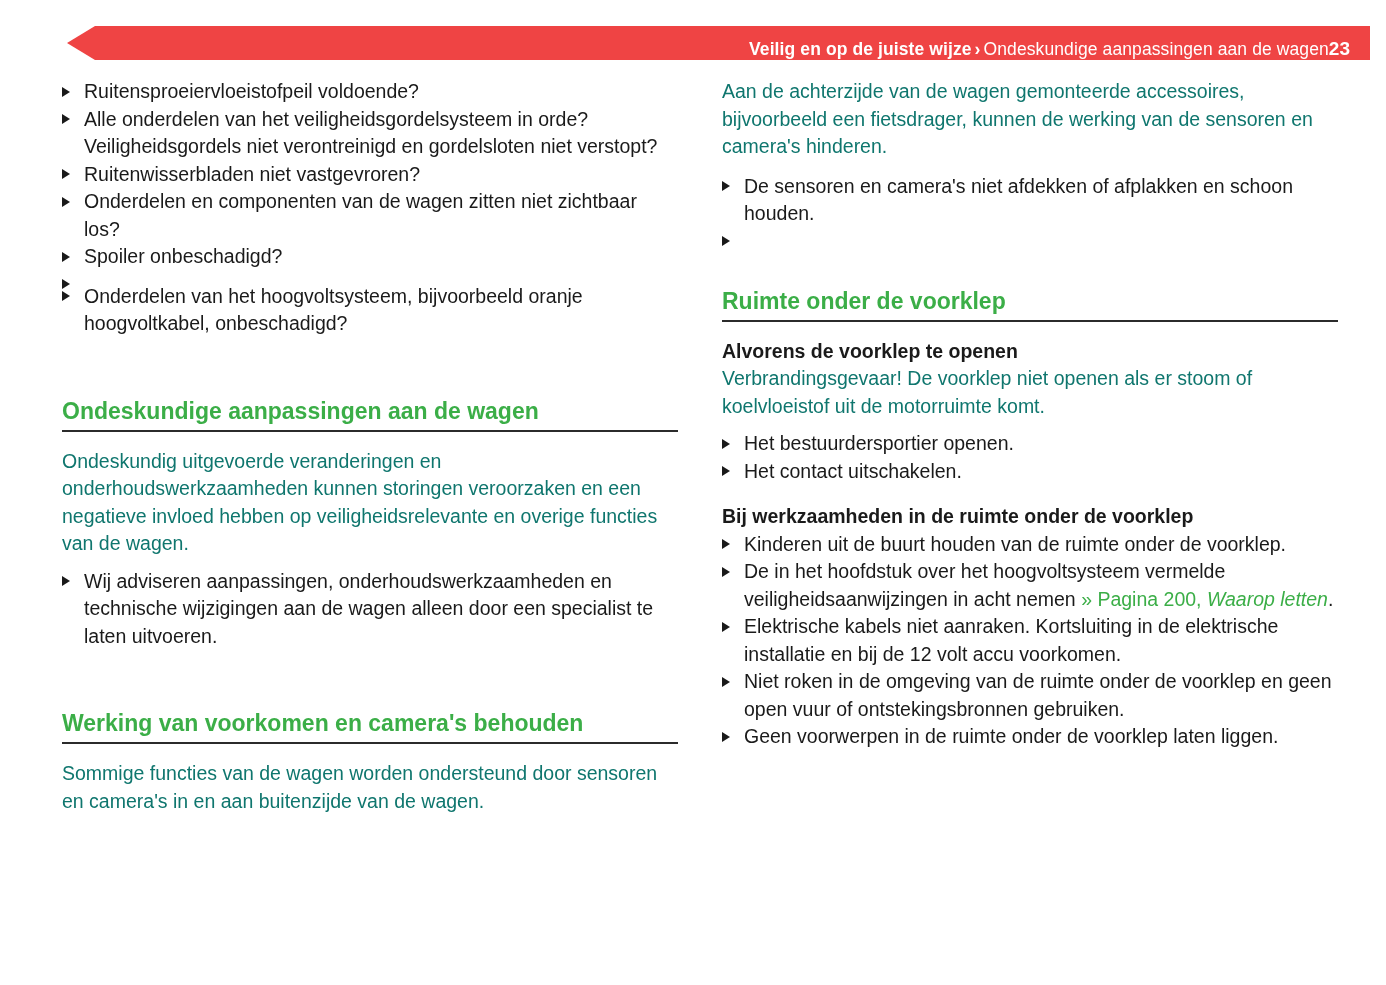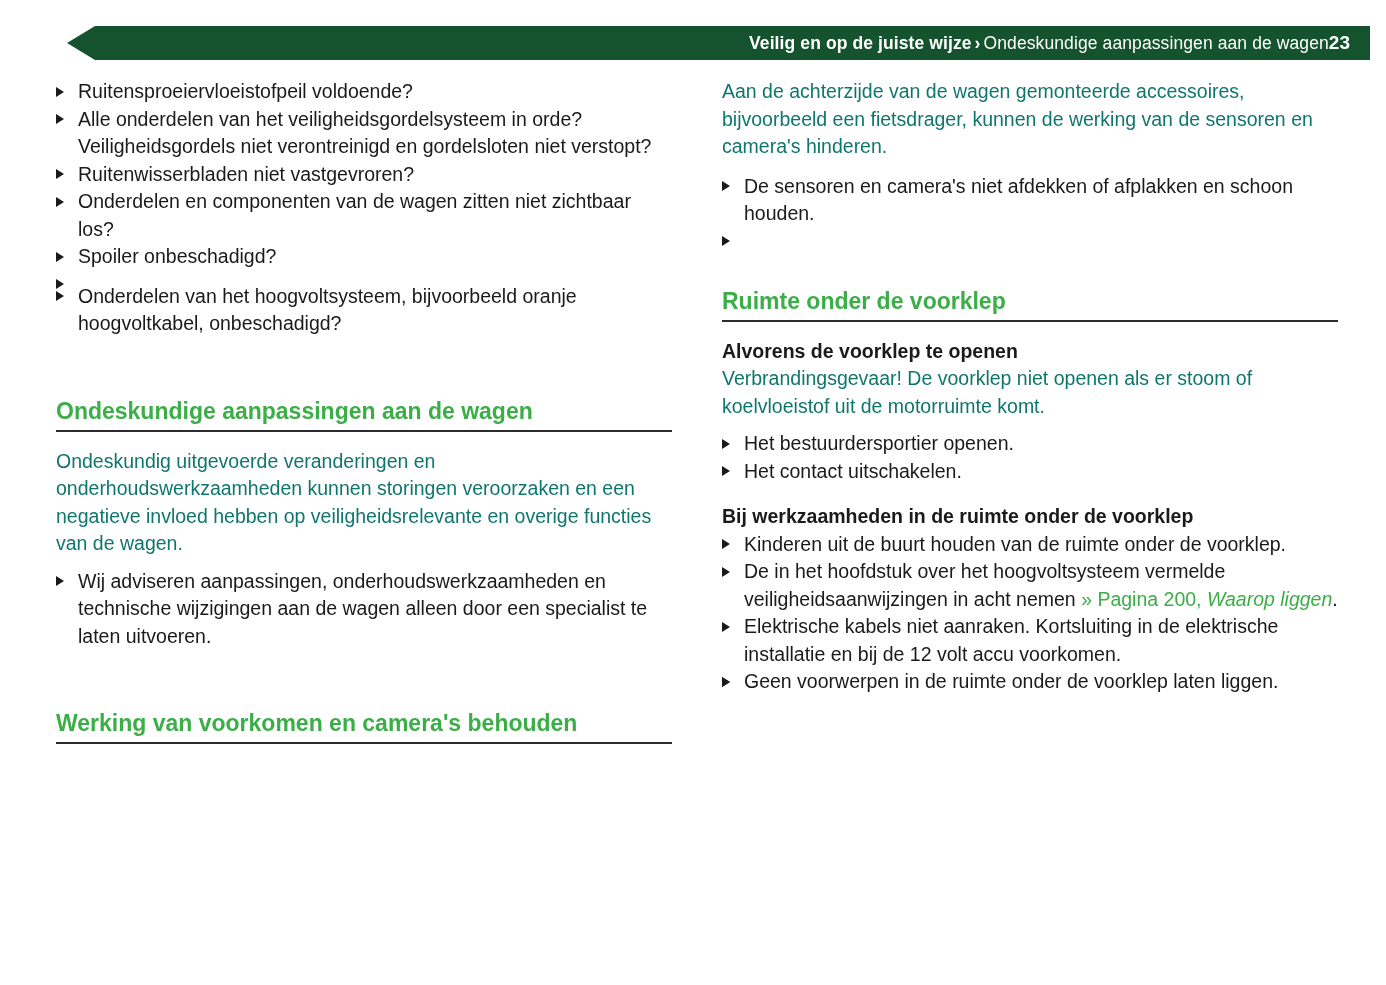--- a/index.html
+++ b/index.html
@@ -16,23 +16,23 @@
     overflow: hidden;
   }
 
   
   .header-bar {
     position: absolute;
     left: 67px;
     top: 26px;
     width: 1303px;
     height: 34px;
-    background: #14532d;
+    background: #ef4444;
     display: flex;
-    align-items: center;
+    align-items: flex-end;
     justify-content: flex-end;
     box-sizing: border-box;
     padding-right: 20px;
     clip-path: polygon(28px 0, 100% 0, 100% 100%, 28px 100%, 0 50%);
   }
   .header-text {
     color: #ffffff;
     font-size: 17.5px;
     letter-spacing: 0.1px;
     white-space: nowrap;
@@ -58,21 +58,21 @@
     position: absolute;
     left: 0;
     top: 78px;
     width: 1386px;
   }
   .col {
     position: absolute;
     top: 0;
     width: 616px;
   }
-  .col-left  { left: 56px; }
+  .col-left  { left: 62px; }
   .col-right { left: 722px; }
 
   
   p.body {
     margin: 0 0 2px 0;
     font-size: 19.5px;
     line-height: 27.5px;
     text-align: left;
     color: #0f766e;
   }
@@ -167,20 +167,21 @@
     <ul class="bullets">
       <li><span class="tri"></span><span>Wij adviseren aanpassingen, onderhoudswerkzaamheden en technische wijzigingen aan de wagen alleen door een specialist te laten uitvoeren.</span></li>
     </ul>
 
     <div class="gap-58"></div>
 
     <h2 class="section-head">Werking van voorkomen en camera's behouden</h2>
 
     <div class="gap-16"></div>
 
+    <p class="body">Sommige functies van de wagen worden ondersteund door sensoren en camera's in en aan buitenzijde van de wagen.</p>
   </div>
 
   <div class="col col-right">
 
     <p class="body">Aan de achterzijde van de wagen gemonteerde accessoires, bijvoorbeeld een fietsdrager, kunnen de werking van de sensoren en camera's hinderen.</p>
 
     <div class="gap-10"></div>
 
     <ul class="bullets">
       <li><span class="tri"></span><span>De sensoren en camera's niet afdekken of afplakken en schoon houden.</span></li>
@@ -203,19 +204,19 @@
       <li><span class="tri"></span><span>Het bestuurdersportier openen.</span></li>
       <li><span class="tri"></span><span>Het contact uitschakelen.</span></li>
     </ul>
 
     <div class="gap-18"></div>
 
     <div class="subhead">Bij werkzaamheden in de ruimte onder de voorklep</div>
 
     <ul class="bullets">
       <li><span class="tri"></span><span>Kinderen uit de buurt houden van de ruimte onder de voorklep.</span></li>
-      <li><span class="tri"></span><span>De in het hoofdstuk over het hoogvoltsysteem vermelde veiligheidsaanwijzingen in acht nemen </span><span class="xref">» Pagina 200, </span><span class="xref-italic">Waarop liggen</span><span>.</span></li>
+      <li><span class="tri"></span><span>De in het hoofdstuk over het hoogvoltsysteem vermelde veiligheidsaanwijzingen in acht nemen </span><span class="xref">» Pagina 200, </span><span class="xref-italic">Waarop letten</span><span>.</span></li>
       <li><span class="tri"></span><span>Elektrische kabels niet aanraken. Kortsluiting in de elektrische installatie en bij de 12 volt accu voorkomen.</span></li>
-      <li><span class="tri"></span></li>
+      <li><span class="tri"></span><span>Niet roken in de omgeving van de ruimte onder de voorklep en geen open vuur of ontstekingsbronnen gebruiken.</span></li>
       <li><span class="tri"></span><span>Geen voorwerpen in de ruimte onder de voorklep laten liggen.</span></li>
     </ul>
   </div>
 </div>
 
 </body></html>

